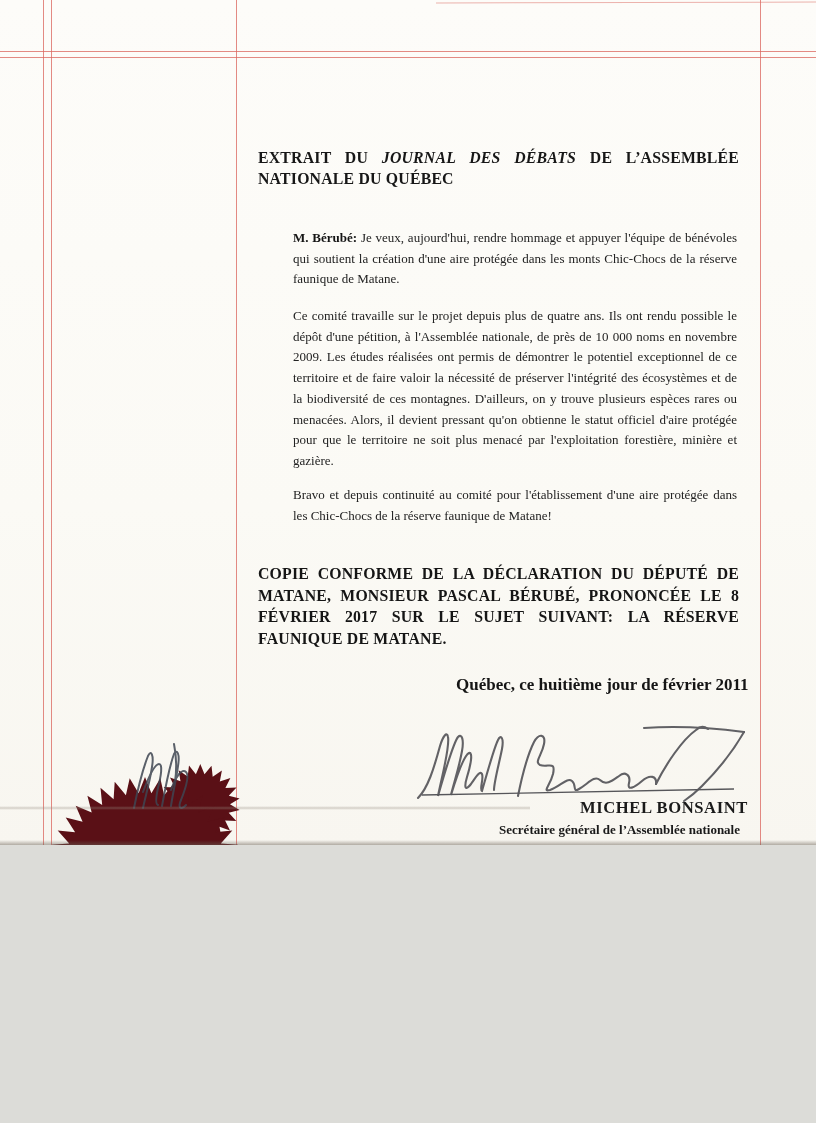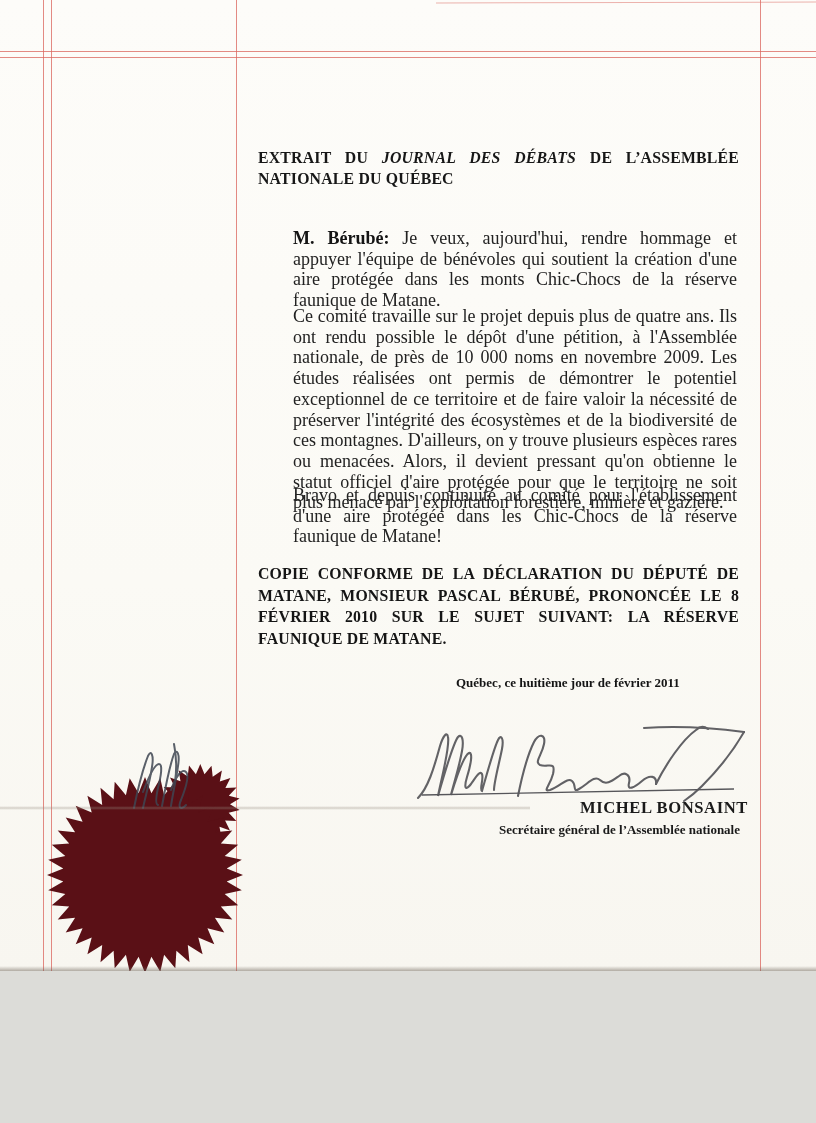--- a/index.html
+++ b/index.html
@@ -1,46 +1,46 @@
 <!DOCTYPE html>
 <html><head>
 <meta charset="utf-8">
 <style>
   html,body{margin:0;padding:0;background:#dcdcd8;}
   .page{
-    position:relative;width:816px;height:971px;overflow:hidden;
+    position:relative;width:816px;height:845px;overflow:hidden;
     background:linear-gradient(180deg,#fdfcf9 0%,#fbfaf5 60%,#f8f6f0 100%);
     font-family:"Liberation Serif", serif;color:#1d1d1d;
   }
   
   .rule-v{position:absolute;top:0;bottom:0;width:1.4px;background:rgba(219,105,97,.78);}
   .rule-h{position:absolute;left:0;right:0;height:1.4px;background:rgba(219,105,97,.78);}
   
   .title-block{
     position:absolute;left:258px;top:147px;width:481px;
     font-weight:bold;font-size:15.8px;line-height:21px;
     text-align:justify;letter-spacing:.2px;color:#171717;
   }
   .title-block .ital{font-style:italic;}
   .body-par{
     position:absolute;left:293px;width:444px;
-    font-size:18px;line-height:20.7px;text-align:justify;color:#222;
+    font-size:13px;line-height:20.7px;text-align:justify;color:#222;
   }
   .par-1{top:228px;}
   .par-2{top:306px;}
   .par-3{top:485px;}
   .lead{font-weight:bold;color:#141414;}
   .cert-block{
     position:absolute;left:258px;top:563px;width:481px;
     font-weight:bold;font-size:15.8px;line-height:21.6px;
     text-align:justify;letter-spacing:.2px;color:#151515;
   }
   .dateline{
     position:absolute;left:456px;top:675px;
-    font-weight:bold;font-size:13px;color:#151515;
+    font-weight:bold;font-size:17px;color:#151515;
   }
   .sig-svg{position:absolute;left:414px;top:722px;width:332px;height:82px;}
   .signer-name{
     position:absolute;right:68px;top:798px;
     font-weight:bold;font-size:16.6px;letter-spacing:.6px;color:#1a1a1a;
   }
   .signer-role{
     position:absolute;right:76px;top:822px;
     font-weight:bold;font-size:13px;color:#1a1a1a;
   }
@@ -75,21 +75,21 @@
   <div class="top-right-hairline"></div>
 
   <div class="title-block"><span>EXTRAIT DU </span><span class="ital">JOURNAL DES DÉBATS</span><span> DE L’ASSEMBLÉE NATIONALE DU QUÉBEC</span></div>
 
   <div class="body-par par-1"><span class="lead">M. Bérubé:</span><span> Je veux, aujourd'hui, rendre hommage et appuyer l'équipe de bénévoles qui soutient la création d'une aire protégée dans les monts Chic-Chocs de la réserve faunique de Matane.</span></div>
 
   <div class="body-par par-2"><span>Ce comité travaille sur le projet depuis plus de quatre ans. Ils ont rendu possible le dépôt d'une pétition, à l'Assemblée nationale, de près de 10 000 noms en novembre 2009. Les études réalisées ont permis de démontrer le potentiel exceptionnel de ce territoire et de faire valoir la nécessité de préserver l'intégrité des écosystèmes et de la biodiversité de ces montagnes. D'ailleurs, on y trouve plusieurs espèces rares ou menacées. Alors, il devient pressant qu'on obtienne le statut officiel d'aire protégée pour que le territoire ne soit plus menacé par l'exploitation forestière, minière et gazière.</span></div>
 
   <div class="body-par par-3"><span>Bravo et depuis continuité au comité pour l'établissement d'une aire protégée dans les Chic-Chocs de la réserve faunique de Matane!</span></div>
 
-  <div class="cert-block">COPIE CONFORME DE LA DÉCLARATION DU DÉPUTÉ DE MATANE, MONSIEUR PASCAL BÉRUBÉ, PRONONCÉE LE 8 FÉVRIER 2010 SUR LE SUJET SUIVANT: LA RÉSERVE FAUNIQUE DE MATANE.</div>
+  <div class="cert-block">COPIE CONFORME DE LA DÉCLARATION DU DÉPUTÉ DE MATANE, MONSIEUR PASCAL BÉRUBÉ, PRONONCÉE LE 8 FÉVRIER 2017 SUR LE SUJET SUIVANT: LA RÉSERVE FAUNIQUE DE MATANE.</div>
 
   <div class="dateline">Québec, ce huitième jour de février 2011</div>
 
   <svg class="sig-svg" viewBox="0 0 332 82">
     <g fill="none" stroke="#4d4d52" stroke-width="2.1" stroke-linecap="round" opacity="0.88">
       <path d="M4,76 C14,66 20,46 26,24 C29,14 33,9 34,15 C36,25 28,54 24,74 C32,46 40,20 44,15 C48,11 50,18 48,29 C45,46 39,64 37,73 C44,50 51,33 55,31 C59,30 57,42 53,55 C50,65 51,70 57,62 C62,55 66,48 68,52 C70,57 65,68 68,69 C74,48 80,26 84,18 C87,12 90,16 88,27 C85,42 80,60 80,68"></path>
       <path d="M104,74 C108,54 114,32 120,20 C125,11 132,12 130,22 C128,33 120,40 126,43 C134,46 142,38 139,52 C136,64 128,70 136,68 C147,64 153,55 158,59 C163,63 158,71 165,67 C174,62 180,53 186,58 C192,64 198,59 205,54 C211,49 217,53 215,61 C213,69 220,66 228,59 C236,52 243,54 242,62"></path>
       <path d="M242,62 C252,42 268,18 282,8 C286,4 290,4 294,7"></path>
       <path d="M230,6 C260,4 300,6 330,10"></path>
       <path d="M330,10 C322,24 306,46 288,64 C282,70 276,75 270,79"></path>

